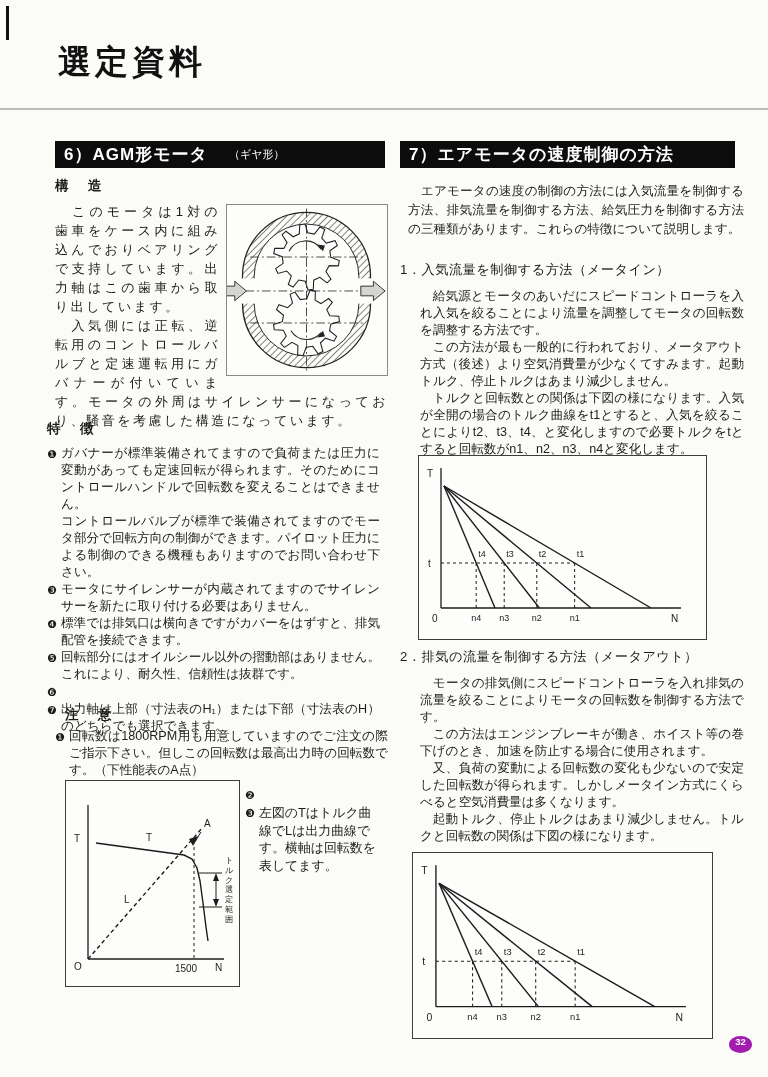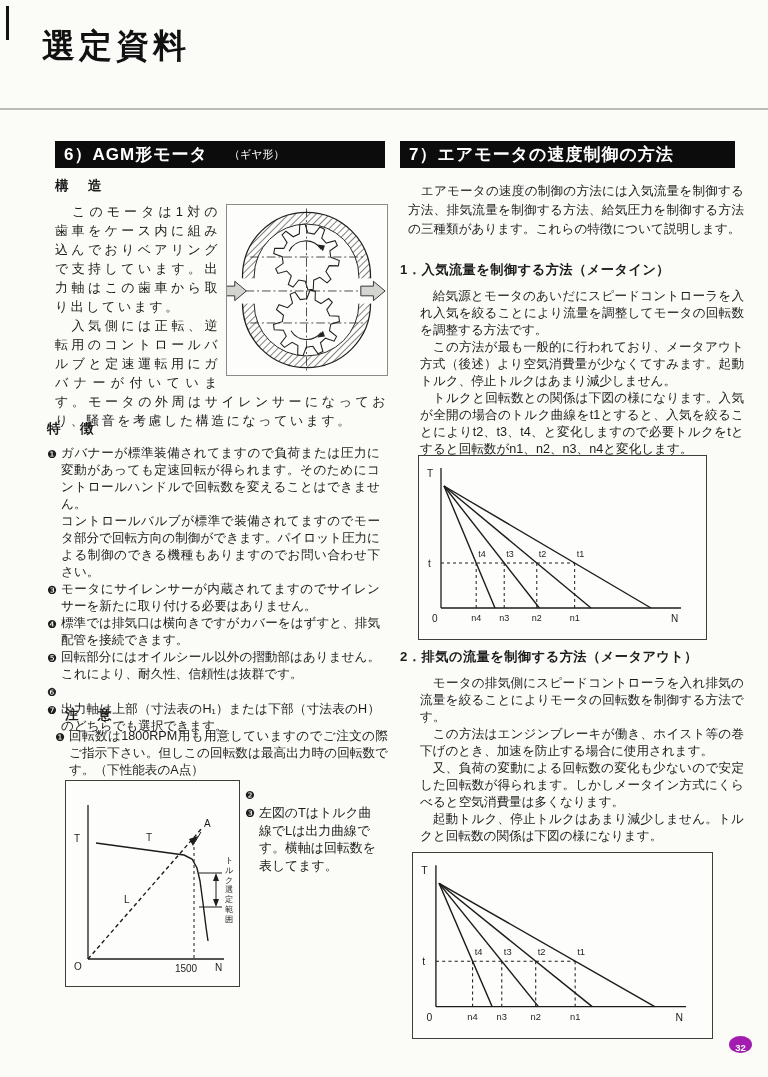--- a/index.html
+++ b/index.html
@@ -1,40 +1,40 @@
 <!DOCTYPE html>
 <html><head>
 <meta charset="utf-8">
 <style>
   *{box-sizing:border-box}
   html,body{margin:0;padding:0;background:#e9e9e6}
   .page{position:relative;width:768px;height:1077px;background:#fbfbf8;
         font-family:"Liberation Sans","DejaVu Sans",sans-serif;color:#1c1c1c;overflow:hidden}
   .corner-mark{position:absolute;left:6px;top:6px;width:3px;height:34px;background:#111}
-  .doc-title{position:absolute;left:42px;top:24px;margin:0;font-size:33px;font-weight:bold;letter-spacing:4px;color:#111}
+  .doc-title{position:absolute;left:42px;top:24px;margin:16px;font-size:33px;font-weight:bold;letter-spacing:4px;color:#111}
   .title-rule{position:absolute;left:0;top:108px;width:768px;height:2px;background:#bdbdb8}
   .hbar{position:absolute;height:27px;background:#0c0c0c;color:#fff;display:flex;align-items:center;padding:0 9px;white-space:nowrap}
   .hbar .no,.hbar .t{font-size:17px;font-weight:bold;letter-spacing:1px}
   .hbar .sub{font-size:11px;margin-left:21px}
   .shead{font-weight:bold;font-size:13.5px;letter-spacing:3px;margin:0 0 7px 0}
   .blk{position:absolute}
   .flow .para{margin:0;font-size:13px;line-height:19px;letter-spacing:2.5px;text-align:justify}
   .figbox{float:right;width:162px;height:172px;margin:2px 0 5px 6px;border:1px solid #8a8a86;background:#fdfdfb;padding:0}
   .figbox svg{display:block;width:100%;height:100%}
   .list .li{display:flex;font-size:12.6px;line-height:17px;text-align:justify}
   .list .li .bullet{flex:0 0 14px;font-size:11px;padding-top:1px}
   .sidelist .li{display:flex;font-size:12.9px;line-height:17.4px}
   .sidelist .li .bullet{flex:0 0 14px;font-size:11px;padding-top:1px}
   .prelines{white-space:pre-line;margin:8px;font-size:12.6px;line-height:17px;text-align:justify}
-  .sechead{margin:0;font-weight:bold;font-size:13.2px;letter-spacing:.5px}
+  .sechead{margin:0;font-weight:normal;font-size:13.2px;letter-spacing:.5px}
   .chartbox{position:absolute;border:1.5px solid #3d3d3a;background:#fdfdfb;padding:0}
   .chartbox svg{display:block;width:100%;height:100%}
   .pagenum{position:absolute;left:729px;top:1036px;width:23px;height:17px;border-radius:50%;
            background:#a21caf;color:#fff;font-size:9.5px;font-weight:bold;
-           display:flex;align-items:flex-end;justify-content:center}
+           display:flex;align-items:flex-start;justify-content:center}
 </style>
 </head>
 <body>
 
 <div class="page">
 
   <div class="corner-mark"></div>
   <h1 class="doc-title">選定資料</h1>
   <div class="title-rule"></div>
 

